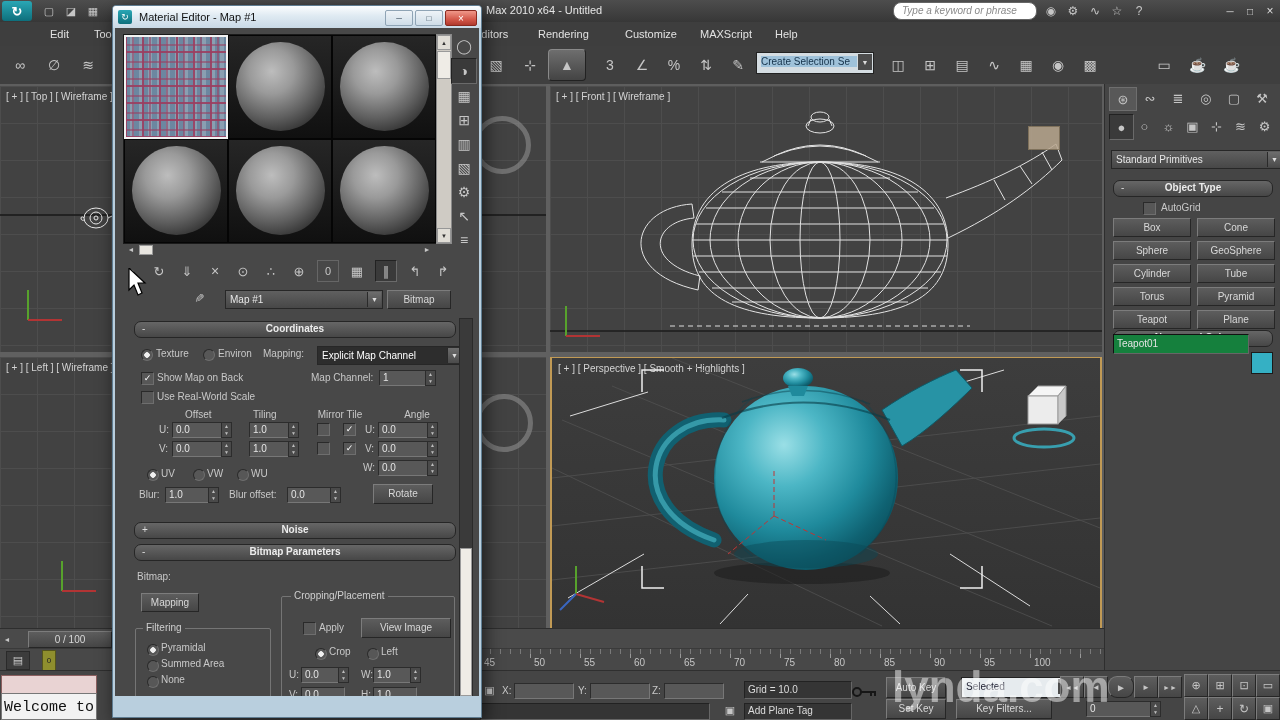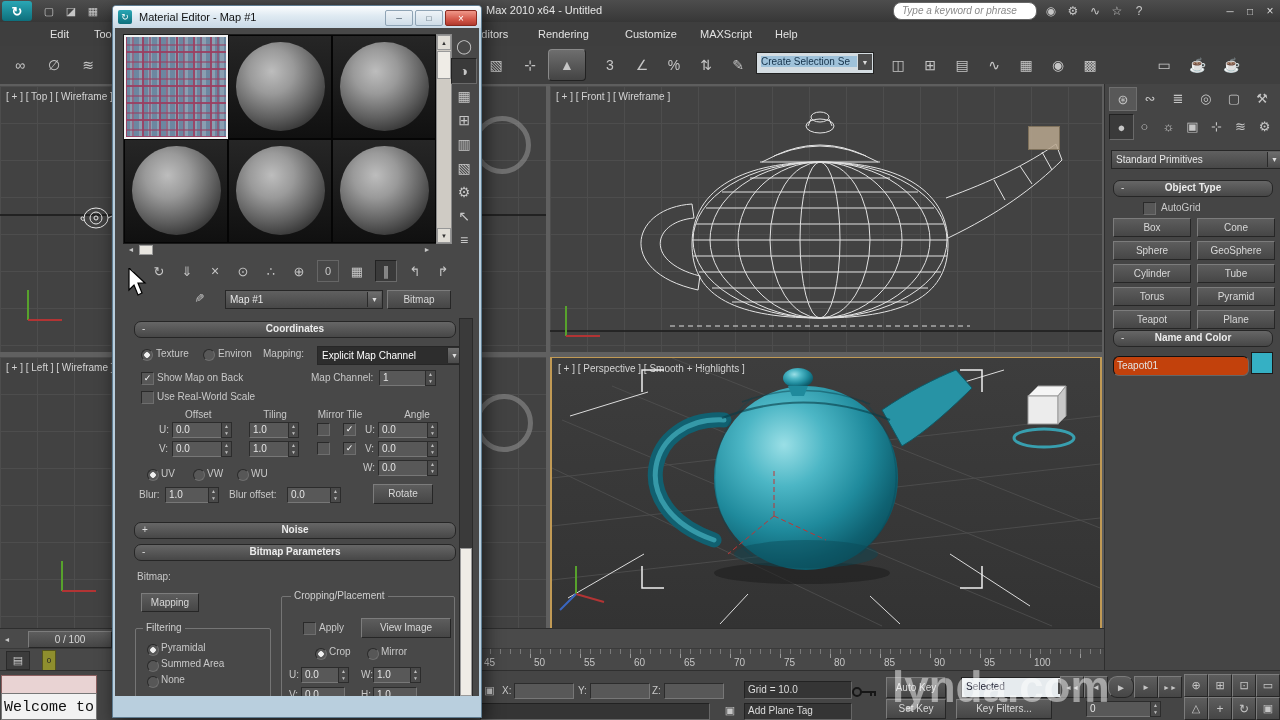--- a/index.html
+++ b/index.html
@@ -307,21 +307,21 @@
         <div class="btn objbtn">Torus</div>
         <div class="btn objbtn">Pyramid</div>
         <div class="btn objbtn">Teapot</div>
         <div class="btn objbtn">Plane</div>
       </div>
 
     <div class="a roll" style="left:8px;top:246px;width:158px;height:15px;">
       <span class="pm">-</span>
       <span>Name and Color</span>
     </div>
-    <div class="a fld" style="left:8px;top:272px;width:128px;height:18px;line-height:18px;border-color:#111 #666 #666 #111;background:#c2410c;border-radius:6px;">Teapot01</div>
+    <div class="a fld" style="left:8px;top:250px;width:128px;height:18px;line-height:18px;border-color:#111 #666 #666 #111;background:#15803d;">Teapot01</div>
     <div class="a" style="left:146px;top:268px;width:20px;height:20px;background:#35b0c4;border:1px solid #1b1b1b;"></div>
   </div>
 
   <div class="a" style="left:0;top:628px;width:1104px;height:20px;background:#4a4a4a;border-top:1px solid #2e2e2e;">
     <span class="a ico" style="left:2px;top:5px;width:10px;height:10px;font-size:7px;">◄</span>
     <div class="a btn" style="left:28px;top:2px;width:82px;height:15px;line-height:15px;">0 / 100</div>
   </div>
   <div class="a" style="left:0;top:648px;width:1104px;height:22px;background:#484848;border-top:1px solid #3a3a3a;">
     <div class="a ico" style="left:6px;top:2px;width:22px;height:17px;font-size:11px;background:#3c3c3c;border:1px solid #2a2a2a;">▤</div>
     <div class="a" style="left:42px;top:1px;width:12px;height:19px;background:#8f8f2e;border:1px solid #55551c;color:#222;font-size:8px;text-align:center;line-height:19px;">0</div>
@@ -492,21 +492,21 @@
       </div>
       <div class="a chk on" style="left:26px;top:344px;"></div>
       <span class="a lbl" style="left:42px;top:344px;">Show Map on Back</span>
       <span class="a lbl" style="left:196px;top:344px;">Map Channel:</span>
       <div class="a fld" style="left:264px;top:342px;width:44px;height:14px;">1</div>
       <div class="a spin" style="left:310px;top:342px;height:14px;"></div>
       <div class="a chk" style="left:26px;top:363px;"></div>
       <span class="a lbl" style="left:42px;top:363px;">Use Real-World Scale</span>
 
       <span class="a lbl" style="left:70px;top:381px;width:48px;text-align:left;">Offset</span>
-      <span class="a lbl" style="left:138px;top:381px;width:44px;text-align:center;">Tiling</span>
+      <span class="a lbl" style="left:138px;top:381px;width:44px;text-align:left;">Tiling</span>
       <span class="a lbl" style="left:196px;top:381px;width:58px;text-align:center;">Mirror Tile</span>
       <span class="a lbl" style="left:278px;top:381px;width:48px;text-align:center;">Angle</span>
 
       <span class="a lbl" style="left:44px;top:396px;">U:</span>
       <div class="a fld" style="left:57px;top:394px;width:48px;height:14px;">0.0</div>
       <div class="a spin" style="left:106px;top:394px;height:14px;"></div>
       <div class="a fld" style="left:134px;top:394px;width:38px;height:14px;">1.0</div>
       <div class="a spin" style="left:173px;top:394px;height:14px;"></div>
       <div class="a chk" style="left:202px;top:395px;"></div>
       <div class="a chk on" style="left:228px;top:395px;"></div>
@@ -557,21 +557,21 @@
       <div class="a btn" style="left:26px;top:565px;width:56px;height:17px;line-height:17px;">Mapping</div>
 
       <div class="a grp" style="left:166px;top:568px;width:172px;height:104px;"></div>
       <span class="grptitle" style="left:176px;top:562px;">Cropping/Placement</span>
       <div class="a chk" style="left:188px;top:594px;"></div>
       <span class="a lbl" style="left:204px;top:594px;">Apply</span>
       <div class="a btn" style="left:246px;top:590px;width:88px;height:18px;line-height:18px;">View Image</div>
       <div class="a rad on" style="left:200px;top:620px;"></div>
       <span class="a lbl" style="left:214px;top:618px;">Crop</span>
       <div class="a rad" style="left:252px;top:620px;"></div>
-      <span class="a lbl" style="left:266px;top:618px;">Mirror</span>
+      <span class="a lbl" style="left:266px;top:618px;">Left</span>
       <span class="a lbl" style="left:174px;top:641px;">U:</span>
       <div class="a fld" style="left:186px;top:639px;width:36px;height:14px;">0.0</div>
       <div class="a spin" style="left:223px;top:639px;height:14px;"></div>
       <span class="a lbl" style="left:246px;top:641px;">W:</span>
       <div class="a fld" style="left:258px;top:639px;width:36px;height:14px;">1.0</div>
       <div class="a spin" style="left:295px;top:639px;height:14px;"></div>
       <span class="a lbl" style="left:174px;top:661px;">V:</span>
       <div class="a fld" style="left:186px;top:659px;width:36px;height:14px;">0.0</div>
       <span class="a lbl" style="left:246px;top:661px;">H:</span>
       <div class="a fld" style="left:258px;top:659px;width:36px;height:14px;">1.0</div>

